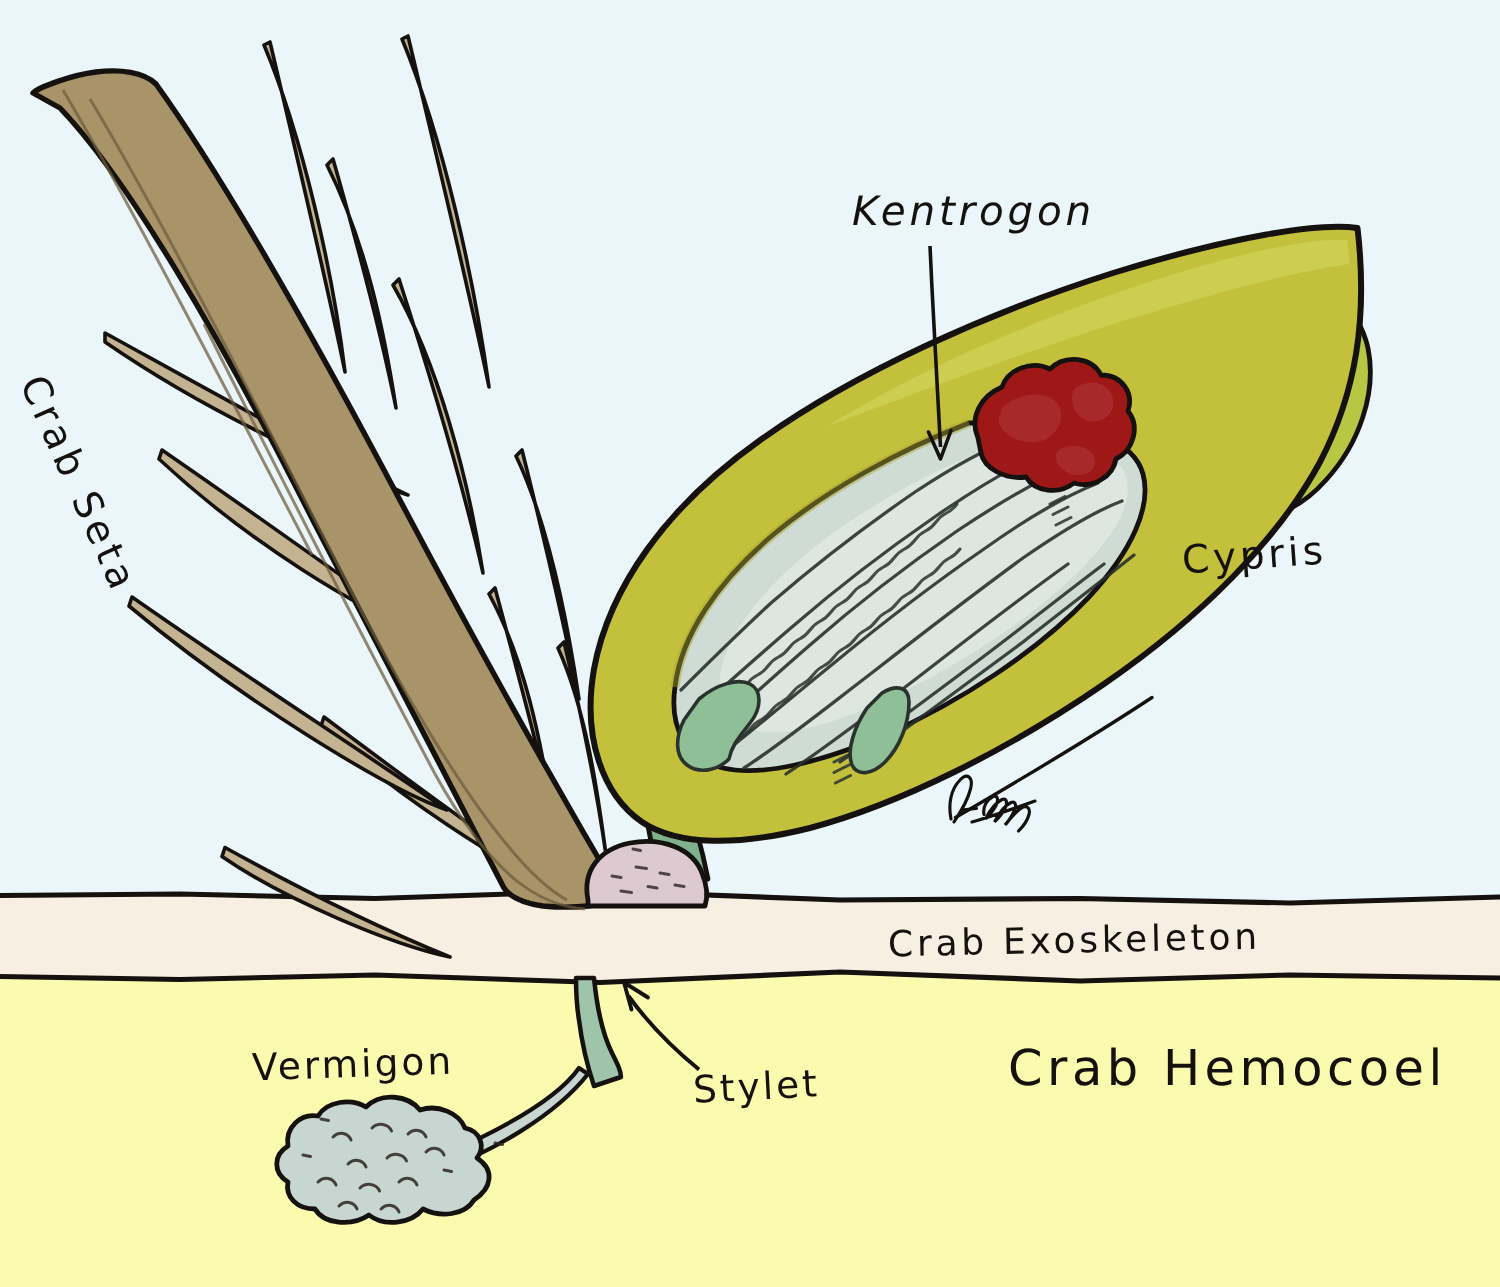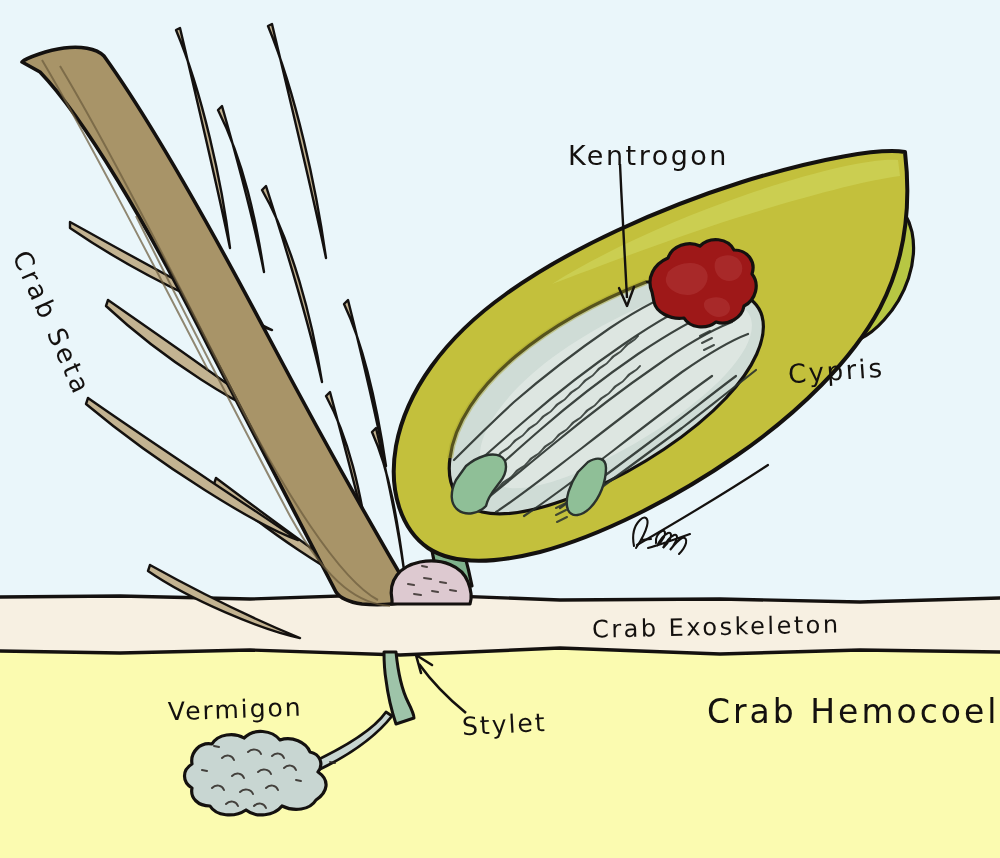--- a/index.html
+++ b/index.html
@@ -13,25 +13,25 @@
   #art{position:absolute;left:0;top:0;width:1000px;height:858px;}
   .lbl{
     position:absolute;
     font-family:"DejaVu Sans",sans-serif;
     color:#14110f;
     white-space:nowrap;
     letter-spacing:2px;
     font-weight:400;
     user-select:none;
   }
-  #lbl-kentrogon{left:568px;top:140px;font-size:27px;letter-spacing:2.5px;}
+  #lbl-kentrogon{left:568px;top:126px;font-size:27px;letter-spacing:2.5px;font-style:italic;}
   #lbl-cypris{left:788px;top:356px;font-size:26px;letter-spacing:2.5px;transform:rotate(-4deg);}
   #lbl-crabseta{left:34px;top:246px;font-size:26px;letter-spacing:3px;transform:rotate(66deg);transform-origin:left top;}
   #lbl-exo{left:592px;top:613px;font-size:24px;letter-spacing:2.5px;transform:rotate(-1.2deg);}
-  #lbl-hemocoel{left:672px;top:692px;font-size:33px;letter-spacing:3px;margin-left:35px;}
+  #lbl-hemocoel{left:672px;top:692px;font-size:33px;letter-spacing:3px;}
   #lbl-vermigon{left:168px;top:695px;font-size:25px;letter-spacing:2px;transform:rotate(-2deg);}
   #lbl-stylet{left:462px;top:710px;font-size:25px;letter-spacing:2px;transform:rotate(-3deg);}
 </style>
 </head>
 <body>
 
 <div id="stage">
 
   <svg id="art" viewBox="0 0 1000 858" xmlns="http://www.w3.org/2000/svg">
 

